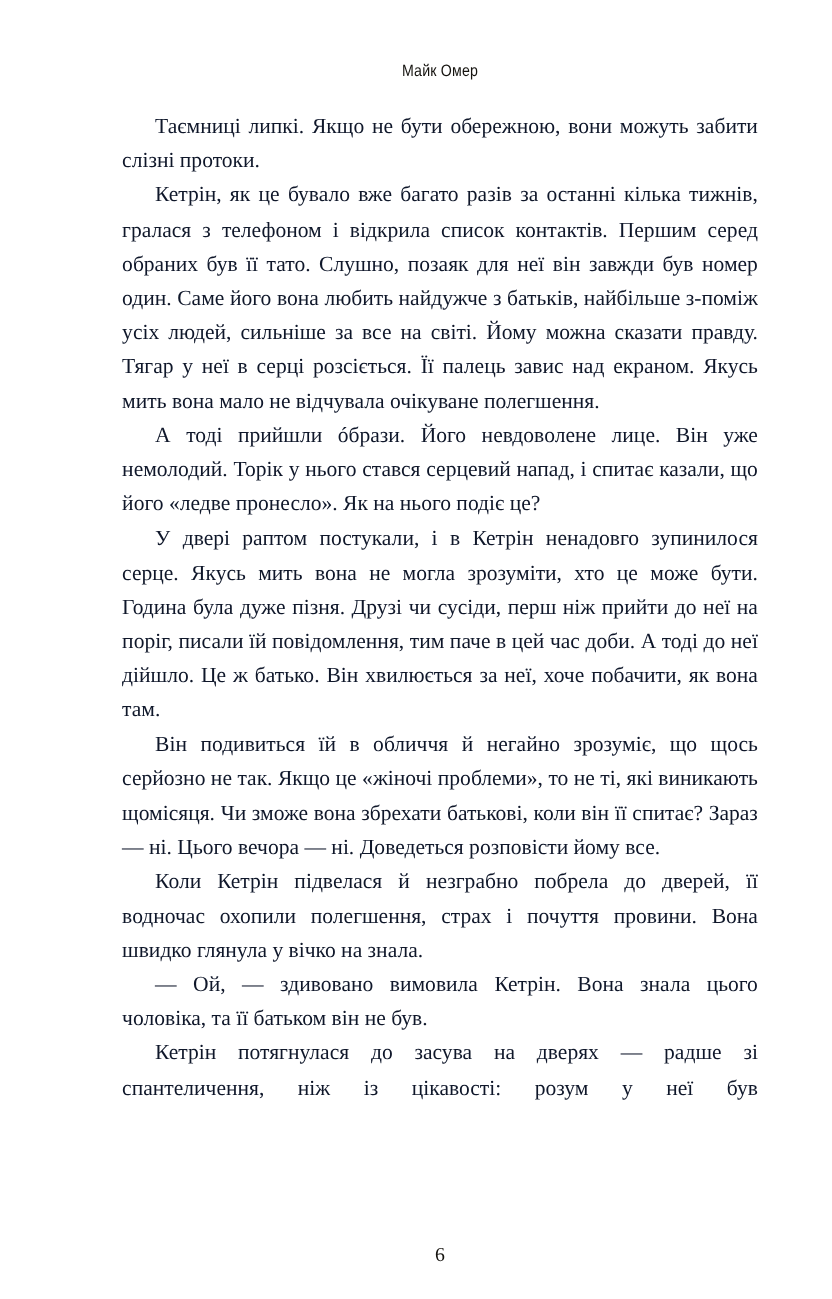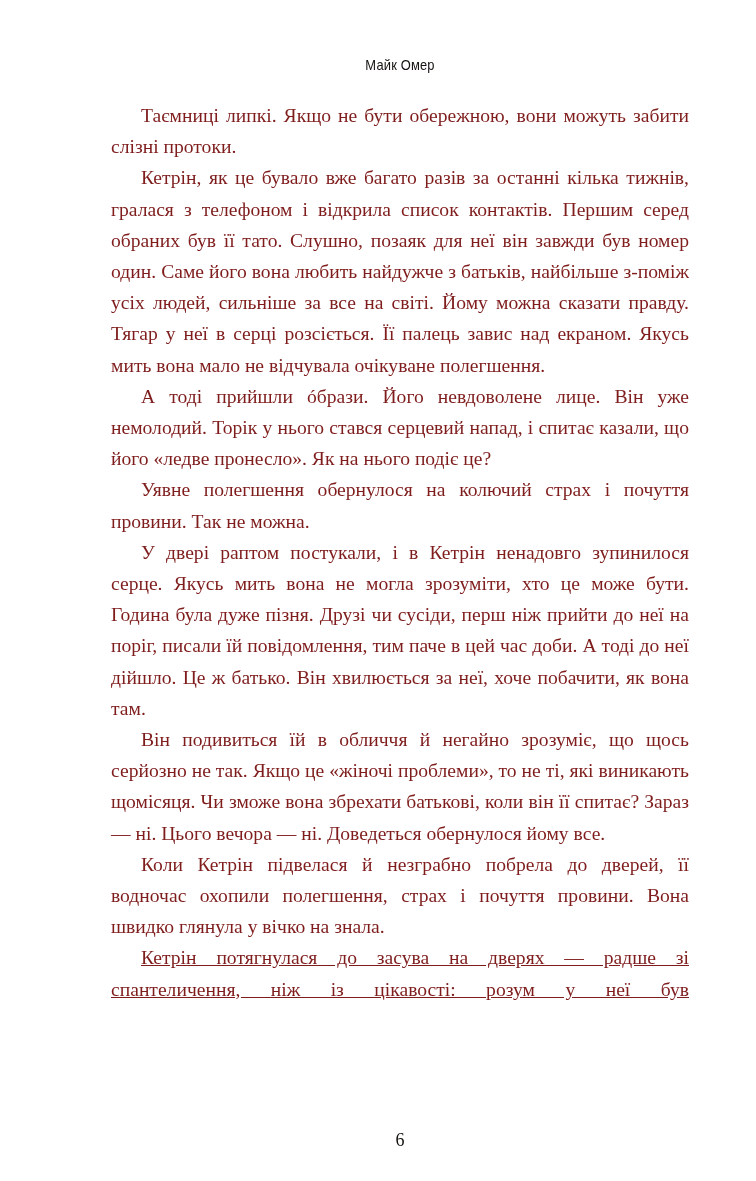--- a/index.html
+++ b/index.html
@@ -36,34 +36,33 @@
 
   
   .text-body {
     position: absolute;
     top: 88px;
     left: 89px;
     width: 578px;
     font-family: "Liberation Serif", "DejaVu Serif", serif;
     font-size: 19.6px;
     line-height: 31.2px;
-    color: #7f1d1d;
+    color: #0f172a;
     text-align: justify;
     text-justify: inter-word;
     -webkit-hyphens: none;
     hyphens: none;
   }
   .text-body p {
     margin: 0;
     text-indent: 30px;
     text-align: justify;
   }
   .text-body p.last-line-loose {
     text-align-last: justify;
-    text-decoration: underline;
   }
 
   
   .folio {
     position: absolute;
     top: 1118px;
     left: 0;
     width: 756px;
     text-align: center;
     font-family: "Liberation Serif", "DejaVu Serif", serif;
@@ -75,22 +74,22 @@
 <body>
 
 <div class="page">
 
   <div class="running-head">Майк Омер</div>
 
   <div class="text-body">
     <p>Таємниці липкі. Якщо не бути обережною, вони можуть забити слізні протоки.</p>
     <p>Кетрін, як це бувало вже багато разів за останні кілька тижнів, гралася з телефоном і відкрила список контактів. Першим серед обраних був її тато. Слушно, позаяк для неї він завжди був номер один. Саме його вона любить найдужче з батьків, найбільше з-поміж усіх людей, сильніше за все на світі. Йому можна сказати правду. Тягар у неї в серці розсіється. Її палець завис над екраном. Якусь мить вона мало не відчувала очікуване полегшення.</p>
     <p>А тоді прийшли óбрази. Його невдоволене лице. Він уже немолодий. Торік у нього стався серцевий напад, і спитає казали, що його «ледве пронесло». Як на нього подіє це?</p>
-    <p>Уявне полегшення обернулося на колючий страх і почуття провини. Так не можна.</p>
     <p>У двері раптом постукали, і в Кетрін ненадовго зупинилося серце. Якусь мить вона не могла зрозуміти, хто це може бути. Година була дуже пізня. Друзі чи сусіди, перш ніж прийти до неї на поріг, писали їй повідомлення, тим паче в цей час доби. А тоді до неї дійшло. Це ж батько. Він хвилюється за неї, хоче побачити, як вона там.</p>
-    <p>Він подивиться їй в обличчя й негайно зрозуміє, що щось серйозно не так. Якщо це «жіночі проблеми», то не ті, які виникають щомісяця. Чи зможе вона збрехати батькові, коли він її спитає? Зараз — ні. Цього вечора — ні. Доведеться обернулося йому все.</p>
+    <p>Він подивиться їй в обличчя й негайно зрозуміє, що щось серйозно не так. Якщо це «жіночі проблеми», то не ті, які виникають щомісяця. Чи зможе вона збрехати батькові, коли він її спитає? Зараз — ні. Цього вечора — ні. Доведеться розповісти йому все.</p>
     <p>Коли Кетрін підвелася й незграбно побрела до дверей, її водночас охопили полегшення, страх і почуття провини. Вона швидко глянула у вічко на знала.</p>
+    <p>— Ой, — здивовано вимовила Кетрін. Вона знала цього чоловіка, та її батьком він не був.</p>
     <p class="last-line-loose">Кетрін потягнулася до засува на дверях — радше зі спантеличення, ніж із цікавості: розум у неї був</p>
   </div>
 
   <div class="folio">6</div>
 
 </div>
 
 </body></html>

